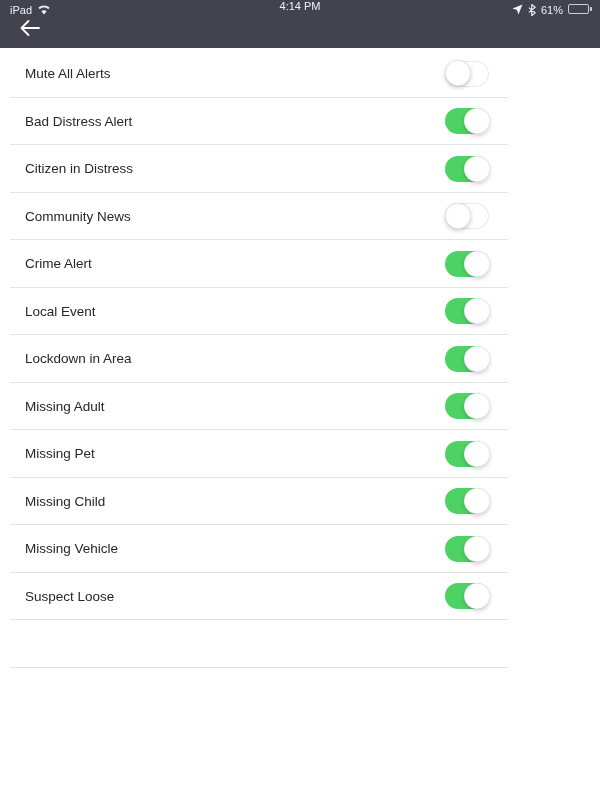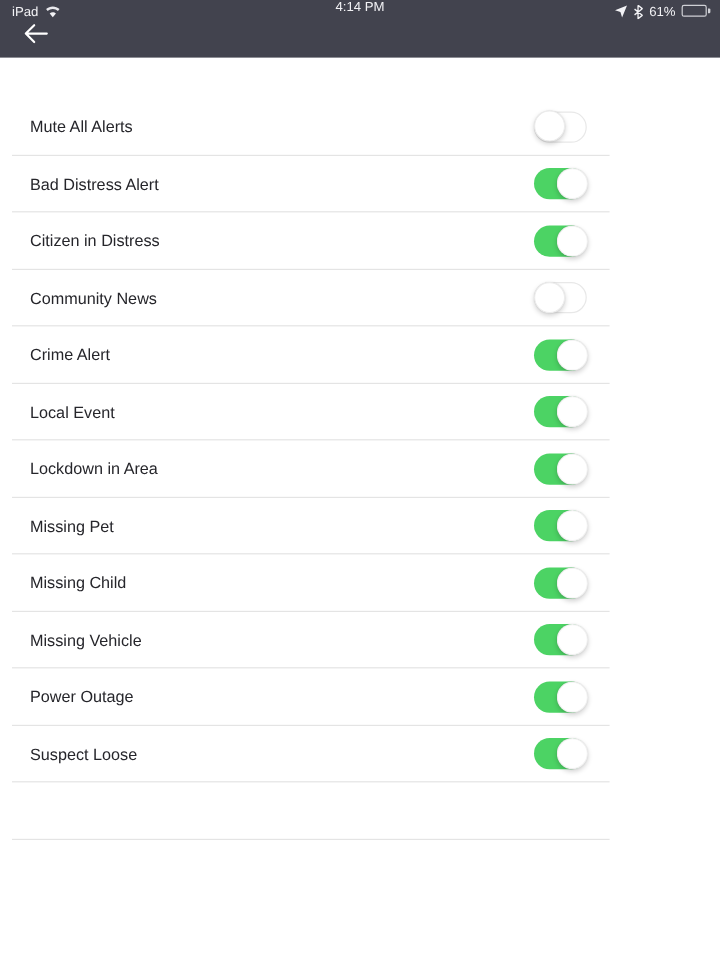--- a/index.html
+++ b/index.html
@@ -89,21 +89,20 @@
     color: #ffffff;
     margin-top: -6px;
     letter-spacing: 0.2px;
   }
 
   
   .settings-list {
     width: 508px;
     background: #ffffff;
     padding-top: 2px;
-    margin-top: 32px;
   }
   .setting-row {
     height: 47.5px;
     display: flex;
     align-items: center;
     justify-content: space-between;
     padding: 0 19px 0 25px;
     position: relative;
   }
   .setting-row::after {
@@ -242,39 +241,39 @@
         <div class="toggle-knob"></div>
       </div>
     </div>
     <div class="setting-row">
       <span class="setting-label">Lockdown in Area</span>
       <div class="toggle on" aria-checked="true">
         <div class="toggle-knob"></div>
       </div>
     </div>
     <div class="setting-row">
+      <span class="setting-label">Missing Adult</span>
+      <div class="toggle on" aria-checked="true">
+        <div class="toggle-knob"></div>
+      </div>
+    </div>
+    <div class="setting-row">
       <span class="setting-label">Missing Pet</span>
       <div class="toggle on" aria-checked="true">
         <div class="toggle-knob"></div>
       </div>
     </div>
     <div class="setting-row">
       <span class="setting-label">Missing Child</span>
       <div class="toggle on" aria-checked="true">
         <div class="toggle-knob"></div>
       </div>
     </div>
     <div class="setting-row">
       <span class="setting-label">Missing Vehicle</span>
-      <div class="toggle on" aria-checked="true">
-        <div class="toggle-knob"></div>
-      </div>
-    </div>
-    <div class="setting-row">
-      <span class="setting-label">Power Outage</span>
       <div class="toggle on" aria-checked="true">
         <div class="toggle-knob"></div>
       </div>
     </div>
     <div class="setting-row">
       <span class="setting-label">Suspect Loose</span>
       <div class="toggle on" aria-checked="true">
         <div class="toggle-knob"></div>
       </div>
     </div>

